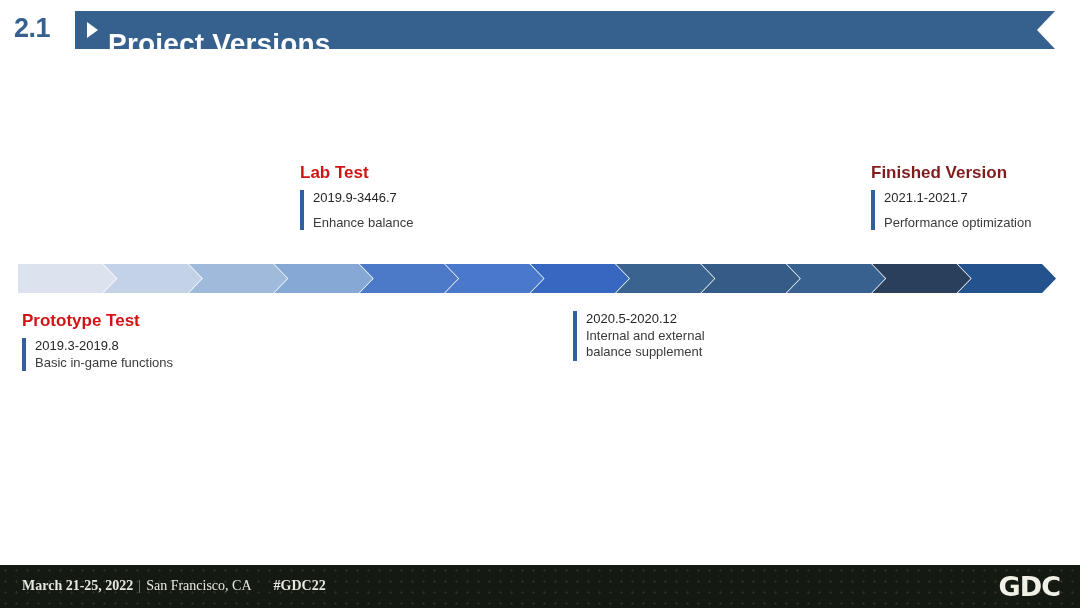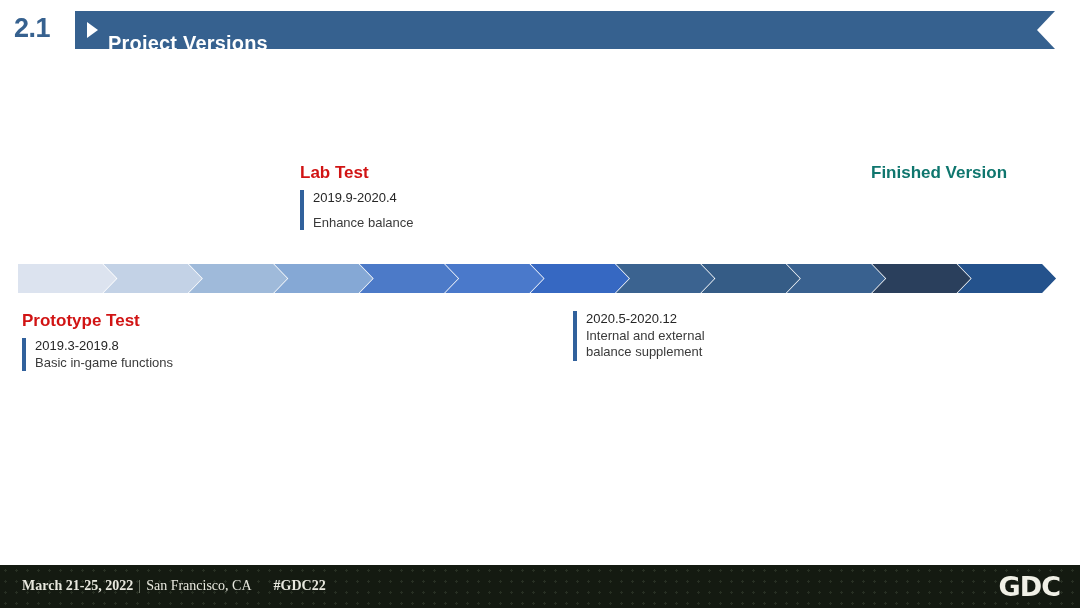--- a/index.html
+++ b/index.html
@@ -46,21 +46,21 @@
     margin-left: 12px;
     width: 0; height: 0;
     border-top: 8px solid transparent;
     border-bottom: 8px solid transparent;
     border-left: 11px solid #ffffff;
     flex: none;
   }
 
   #header-title {
     color: #ffffff;
-    font-size: 20px;
+    font-size: 28px;
     font-weight: bold;
     margin-left: 10px;
     letter-spacing: 0.2px;
     margin-top: 27px;
   }
 
   #header-end-notch-icon {
     position: absolute;
     right: 0;
     top: 0;
@@ -212,28 +212,35 @@
     <div class="chevron-segment notched" style="background: rgb(57, 97, 143); z-index: 3;"></div>
     <div class="chevron-segment notched" style="background: rgb(42, 63, 92); z-index: 2;"></div>
     <div class="chevron-segment notched" style="background: rgb(36, 82, 140); z-index: 1;"></div>
   </div>
 
 <div class="milestone spaced" id="milestone-lab-test">
   <div class="milestone-title" style="color: rgb(209, 20, 20);">Lab Test</div>
   <div class="milestone-body">
     <div class="milestone-accent-bar" style="background: rgb(49, 97, 156);"></div>
     <div class="milestone-lines">
-      <div class="milestone-date">2019.9-2020.4</div>
+      <div class="milestone-date">2019.9-3446.7</div>
       <div class="milestone-desc">Enhance balance</div>
     </div>
   </div>
 </div>
 
 <div class="milestone spaced" id="milestone-finished">
-  <div class="milestone-title" style="color: #0f766e;">Finished Version</div>
+  <div class="milestone-title" style="color: #7f1d1d;">Finished Version</div>
+  <div class="milestone-body">
+    <div class="milestone-accent-bar" style="background: rgb(49, 97, 156);"></div>
+    <div class="milestone-lines">
+      <div class="milestone-date">2021.1-2021.7</div>
+      <div class="milestone-desc">Performance optimization</div>
+    </div>
+  </div>
 </div>
 
 <div class="milestone tight" id="milestone-prototype">
   <div class="milestone-title" style="color: rgb(209, 20, 20);">Prototype Test</div>
   <div class="milestone-body">
     <div class="milestone-accent-bar" style="background: rgb(49, 97, 156);"></div>
     <div class="milestone-lines">
       <div class="milestone-date">2019.3-2019.8</div>
       <div class="milestone-desc">Basic in-game functions</div>
     </div>

